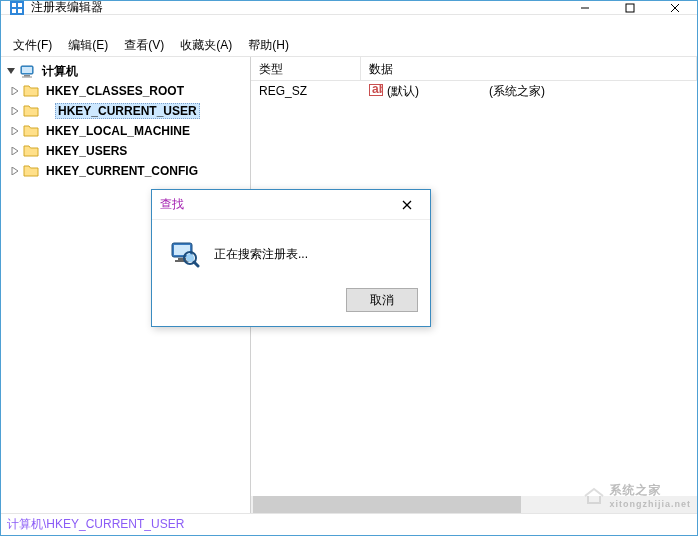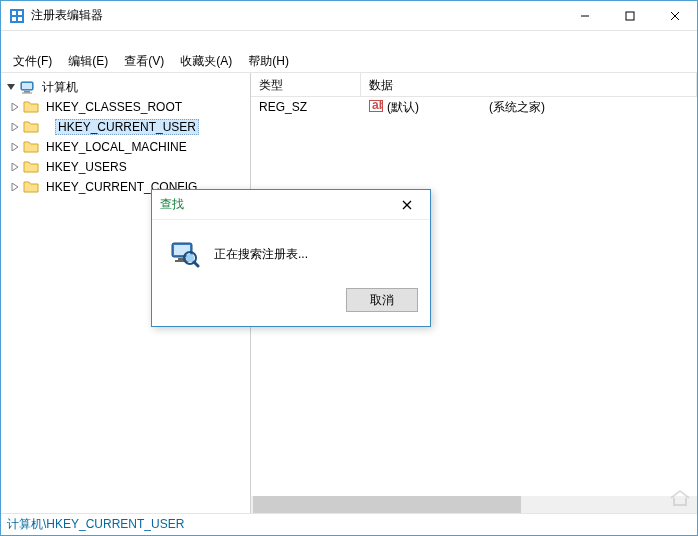--- a/index.html
+++ b/index.html
@@ -1,68 +1,68 @@
 <!DOCTYPE html>
 <html><head>
 <meta charset="utf-8">
 <style>
 * { box-sizing: border-box; margin: 0; padding: 0; font-family: "Microsoft YaHei", "Segoe UI", Tahoma, sans-serif; font-size: 12px; }
 html, body { width: 698px; height: 536px; overflow: hidden; background: #fff; }
 
 .window { width: 698px; height: 536px; border: 1px solid #4ea0d4; display: flex; flex-direction: column; background: #fff; position: relative; }
 
 
-.titlebar { height: 30px; background: #fff; display: flex; align-items: center; border-bottom: 1px solid #e5e5e5; }
+.titlebar { height: 14px; background: #fff; display: flex; align-items: center; border-bottom: 1px solid #e5e5e5; }
 .titlebar .app-icon { width: 16px; height: 16px; margin: 0 6px 0 8px; }
 .titlebar .title { flex: 0 0 auto; color: #000; }
 .titlebar .spacer { flex: 1; }
 .titlebar .win-btn { width: 45px; height: 29px; display: flex; align-items: center; justify-content: center; color: #333; }
 
 
 .menubar { height: 22px; display: flex; align-items: center; padding: 0 4px; border-bottom: 1px solid #e5e5e5; margin-top: 20px; }
 .menubar .menu-item { padding: 2px 8px; color: #000; cursor: default; }
 
 
 .body { flex: 1; display: flex; min-height: 0; }
 .tree-pane { width: 250px; border-right: 1px solid #d0d0d0; overflow: auto; padding: 4px 0; }
 .list-pane { flex: 1; display: flex; flex-direction: column; min-width: 0; }
 
 
 .tree-row { display: flex; align-items: center; height: 20px; padding-left: 4px; white-space: nowrap; }
 .tree-row.indent1 { padding-left: 8px; }
 .tree-expander { width: 12px; height: 12px; display: inline-flex; align-items: center; justify-content: center; color: #555; margin-right: 2px; }
 .tree-expander.open svg { transform: rotate(90deg); }
 .tree-icon { width: 16px; height: 16px; margin-right: 4px; display: inline-flex; align-items: center; justify-content: center; }
-.tree-label { padding: 1px 3px; }
+.tree-label { padding: 1px 3px; font-weight: bold; }
 .tree-row.selected .tree-label { background: #cde8ff; border: 1px dotted #7da2ce; padding: 0 2px; margin-left: 12px; }
 
 
 .list-header { height: 24px; display: flex; border-bottom: 1px solid #e5e5e5; background: #fff; }
 .list-header .col { padding: 4px 8px; border-right: 1px solid #e5e5e5; color: #000; }
 .col-name { width: 120px; }
 .col-type { width: 110px; }
 .col-data { flex: 1; }
 
 .list-body { flex: 1; overflow: auto; position: relative; }
 .list-row { display: flex; height: 20px; align-items: center; }
 .list-row .cell { padding: 0 8px; overflow: hidden; text-overflow: ellipsis; white-space: nowrap; }
 .cell-name { width: 120px; display: flex; align-items: center; gap: 4px; }
 .cell-type { width: 110px; }
 .cell-data { flex: 1; }
 
 .hscroll-hint { position: absolute; bottom: 0; left: 0; right: 0; height: 17px; background: #f0f0f0; display: flex; }
 .hscroll-hint .thumb { margin-left: 2px; width: 60%; height: 100%; background: #cdcdcd; }
 
 
-.statusbar { height: 22px; border-top: 1px solid #e5e5e5; display: flex; align-items: center; padding: 0 6px; color: #0369a1; }
+.statusbar { height: 22px; border-top: 1px solid #e5e5e5; display: flex; align-items: center; padding: 0 6px; color: #8b5cf6; }
 
 
 .dialog { position: absolute; left: 150px; top: 188px; width: 280px; border: 1px solid #3a8bc0; background: #fff; box-shadow: 2px 2px 8px rgba(0,0,0,0.2); }
 .dialog-titlebar { height: 30px; background: #fff; display: flex; align-items: center; padding: 0 8px; border-bottom: 1px solid #eee; }
-.dialog-titlebar .dlg-title { flex: 1; color: #15803d; }
+.dialog-titlebar .dlg-title { flex: 1; color: #a21caf; }
 .dialog-titlebar .dlg-close { width: 30px; height: 28px; display: flex; align-items: center; justify-content: center; }
 .dialog-body { padding: 18px 16px 8px 16px; display: flex; align-items: center; gap: 14px; }
 .dialog-body .dlg-icon { width: 32px; height: 32px; flex: 0 0 auto; }
 .dialog-body .dlg-msg { color: #000; }
 .dialog-buttons { padding: 10px 12px 14px; display: flex; justify-content: flex-end; }
 .dialog-buttons button { min-width: 72px; height: 24px; background: #e1e1e1; border: 1px solid #adadad; cursor: pointer; }
 
 
 .watermark { position: absolute; right: 6px; bottom: 26px; color: #bdbdbd; font-size: 14px; font-weight: bold; letter-spacing: 1px; pointer-events: none; display: flex; align-items: center; gap: 4px; }
 .watermark svg { opacity: 0.5; }
@@ -258,15 +258,19 @@
     </div>
     <div class="dialog-buttons">
       <button>取消</button>
     </div>
   </div>
 
   <div class="watermark">
     <svg width="22" height="22" viewBox="0 0 22 22">
         <path d="M2 11 L11 4 L20 11 M5 11v7h12v-7" fill="none" stroke="#bdbdbd" stroke-width="2"></path>
       </svg>
+    <div>
+      <div>系统之家</div>
+      <div style="font-size:9px">xitongzhijia.net</div>
+    </div>
   </div>
 
 </div>
 
 </body></html>

